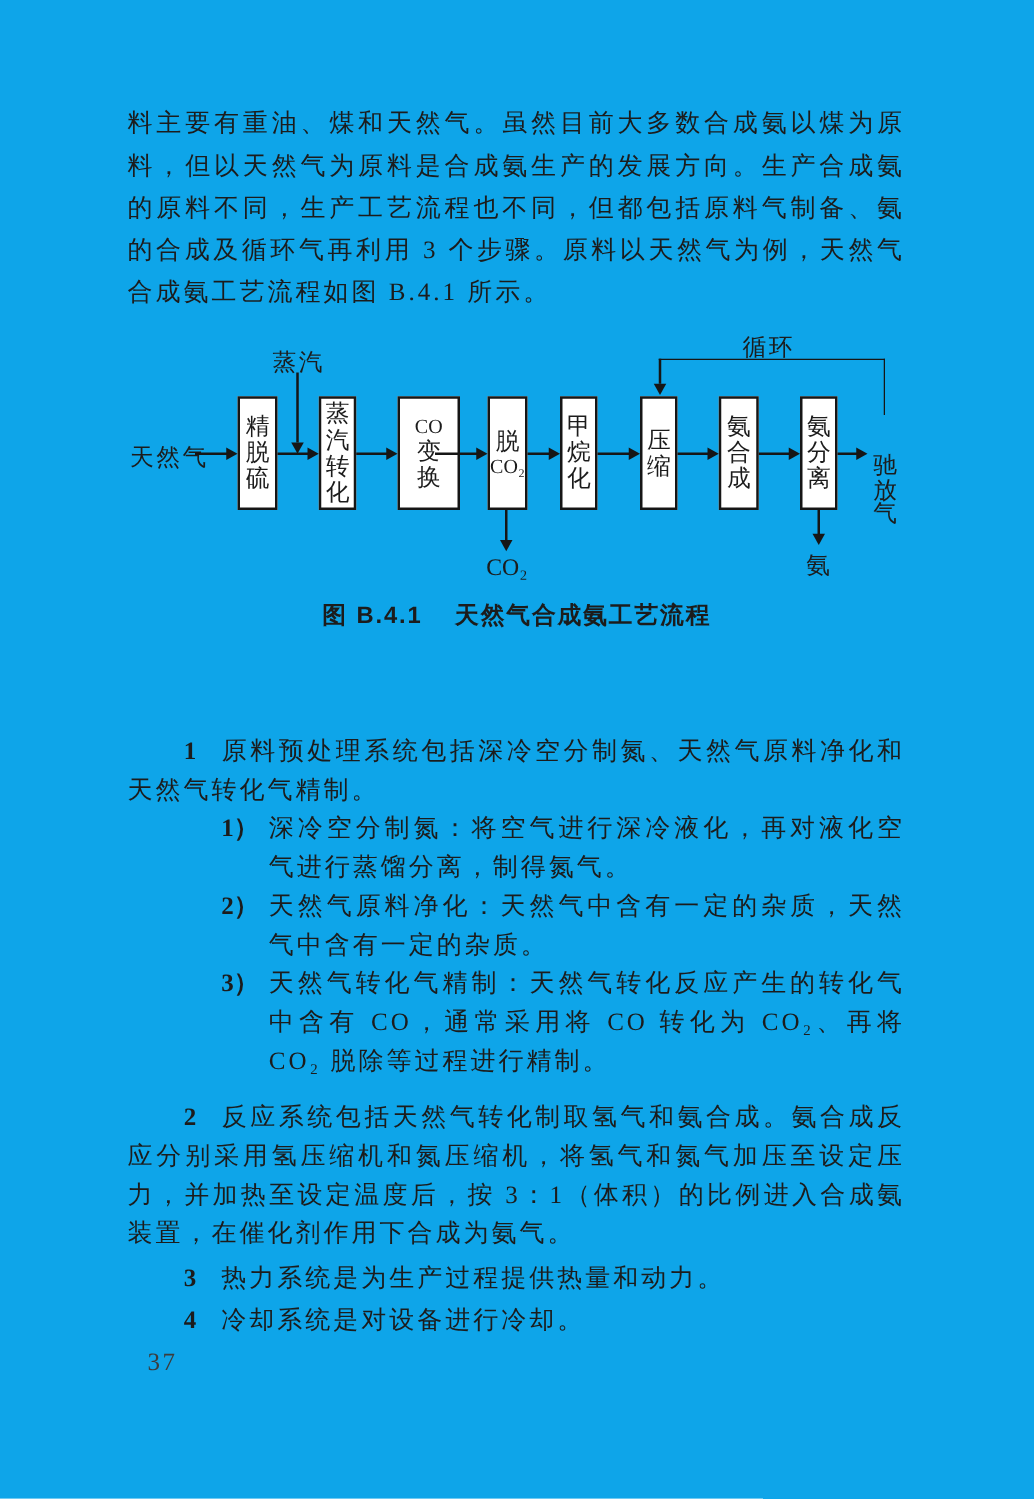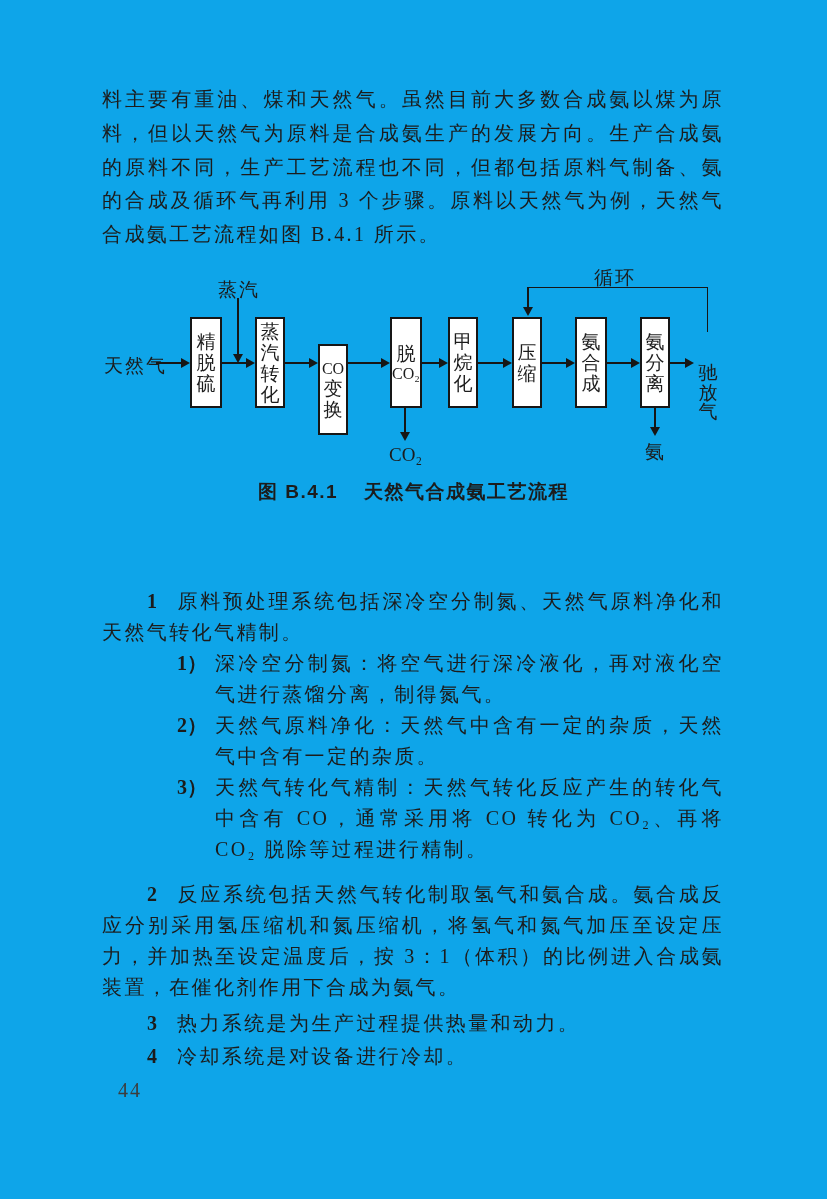--- a/index.html
+++ b/index.html
@@ -98,21 +98,21 @@
         <div class="bl">精</div>
         <div class="bl">脱</div>
         <div class="bl">硫</div>
       </div>
       <div class="pbox" style="left: 255px; width: 30px;">
         <div class="bl">蒸</div>
         <div class="bl">汽</div>
         <div class="bl">转</div>
         <div class="bl">化</div>
       </div>
-      <div class="pbox" style="left: 318px; width: 30px; margin-top: 27px;">
+      <div class="pbox" style="left: 318px; width: 50px;">
         <div class="bl latin">CO</div>
         <div class="bl">变</div>
         <div class="bl">换</div>
       </div>
       <div class="pbox" style="left: 390px; width: 32px;">
         <div class="bl">脱</div>
         <div class="bl latin">CO₂</div>
       </div>
       <div class="pbox" style="left: 448px; width: 30px;">
         <div class="bl">甲</div>
@@ -172,14 +172,14 @@
     <span class="snum">3）</span>
     <span class="sbody">天然气转化气精制：天然气转化反应产生的转化气中含有 CO，通常采用将 CO 转化为 CO₂、再将 CO₂ 脱除等过程进行精制。</span>
   </div>
 
   <p class="para item item-2"><b class="inum">2</b><span>反应系统包括天然气转化制取氢气和氨合成。氨合成反应分别采用氢压缩机和氮压缩机，将氢气和氮气加压至设定压力，并加热至设定温度后，按 3：1（体积）的比例进入合成氨装置，在催化剂作用下合成为氨气。</span></p>
 
   <p class="para item item-3"><b class="inum">3</b><span>热力系统是为生产过程提供热量和动力。</span></p>
 
   <p class="para item item-4"><b class="inum">4</b><span>冷却系统是对设备进行冷却。</span></p>
 
-  <div class="pageno">44</div>
+  <div class="pageno">37</div>
 </div>
 
 </body></html>

